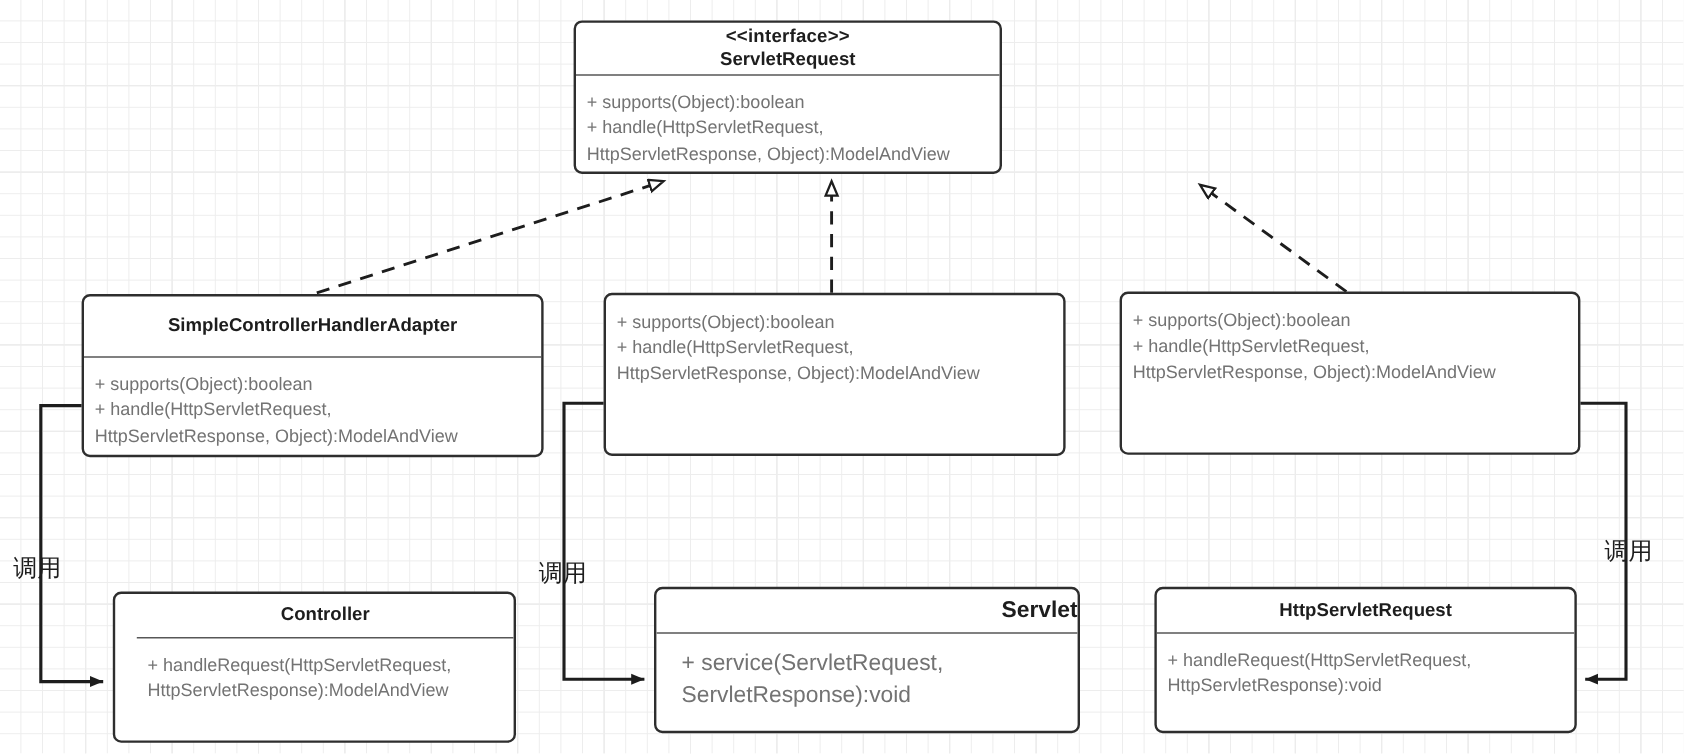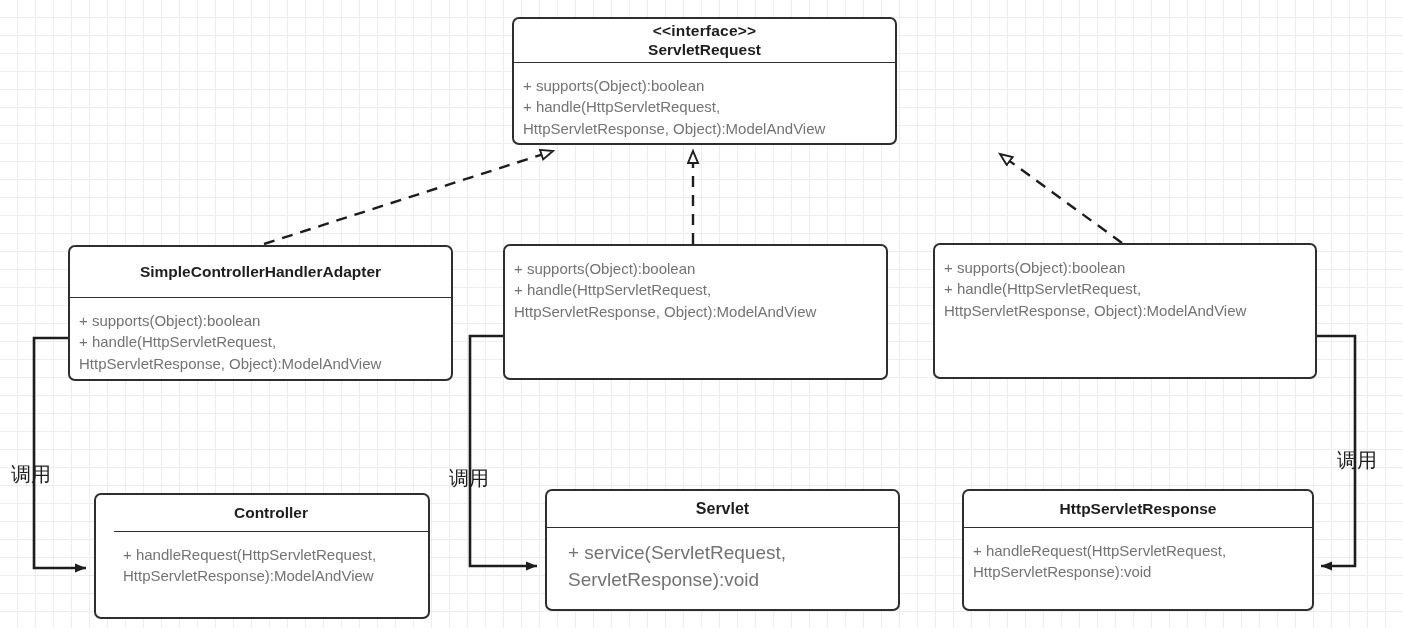--- a/index.html
+++ b/index.html
@@ -95,21 +95,21 @@
 
     <path d="M 1122,243 L 1000,154" fill="none" stroke="#1d1d1d" stroke-width="2.4" stroke-dasharray="11,8" marker-end="url(#hollow-tri)"></path>
 
     <path d="M 68,338 L 34,338 L 34,568 L 86,568" fill="none" stroke="#1d1d1d" stroke-width="2.6" stroke-linejoin="miter" marker-end="url(#solid-arrow)"></path>
 
     <path d="M 503,336 L 470,336 L 470,566 L 537,566" fill="none" stroke="#1d1d1d" stroke-width="2.6" stroke-linejoin="miter" marker-end="url(#solid-arrow)"></path>
 
     <path d="M 1317,336 L 1355,336 L 1355,566 L 1321,566" fill="none" stroke="#1d1d1d" stroke-width="2.6" stroke-linejoin="miter" marker-end="url(#solid-arrow)"></path>
   </svg>
 
-  <div class="uml-box" style="left:512px; top:17px; width:385px; height:128px;">
+  <div class="uml-box" style="left:478px; top:17px; width:357px; height:128px;">
     <div class="uml-header" style="height:44px; font-size:15.5px;">
       <span class="uml-stereotype">&lt;&lt;interface&gt;&gt;</span>
       <span>ServletRequest</span>
     </div>
     <div class="uml-body" style="font-size:15px;">+ supports(Object):boolean
 + handle(HttpServletRequest,
 HttpServletResponse, Object):ModelAndView</div>
   </div>
 
   <div class="uml-box" style="left:68px; top:245px; width:385px; height:136px;">
@@ -135,30 +135,30 @@
 
   <div class="uml-box" style="left:94px; top:493px; width:336px; height:126px;padding-left:18px;">
     <div class="uml-header" style="height:37px; font-size:15.5px;">
       <span>Controller</span>
     </div>
     <div class="uml-body" style="font-size:15px;">+ handleRequest(HttpServletRequest,
 HttpServletResponse):ModelAndView</div>
   </div>
 
   <div class="uml-box" style="left:545px; top:489px; width:355px; height:122px;">
-    <div class="uml-header" style="height:37px; font-size:16px;">
+    <div class="uml-header" style="height:37px; font-size:19px;align-items:flex-end;">
       <span>Servlet</span>
     </div>
     <div class="uml-body" style="font-size:19px;margin-left:12px;">+ service(ServletRequest,
 ServletResponse):void</div>
   </div>
 
   <div class="uml-box" style="left:962px; top:489px; width:352px; height:122px;">
     <div class="uml-header" style="height:37px; font-size:15.5px;">
-      <span>HttpServletResponse</span>
+      <span>HttpServletRequest</span>
     </div>
     <div class="uml-body" style="font-size:15px;">+ handleRequest(HttpServletRequest,
 HttpServletResponse):void</div>
   </div>
 
   <div class="edge-label" style="left:11px; top:464px;">调用</div>
 
   <div class="edge-label" style="left:449px; top:468px;">调用</div>
 
   <div class="edge-label" style="left:1337px; top:450px;">调用</div>

